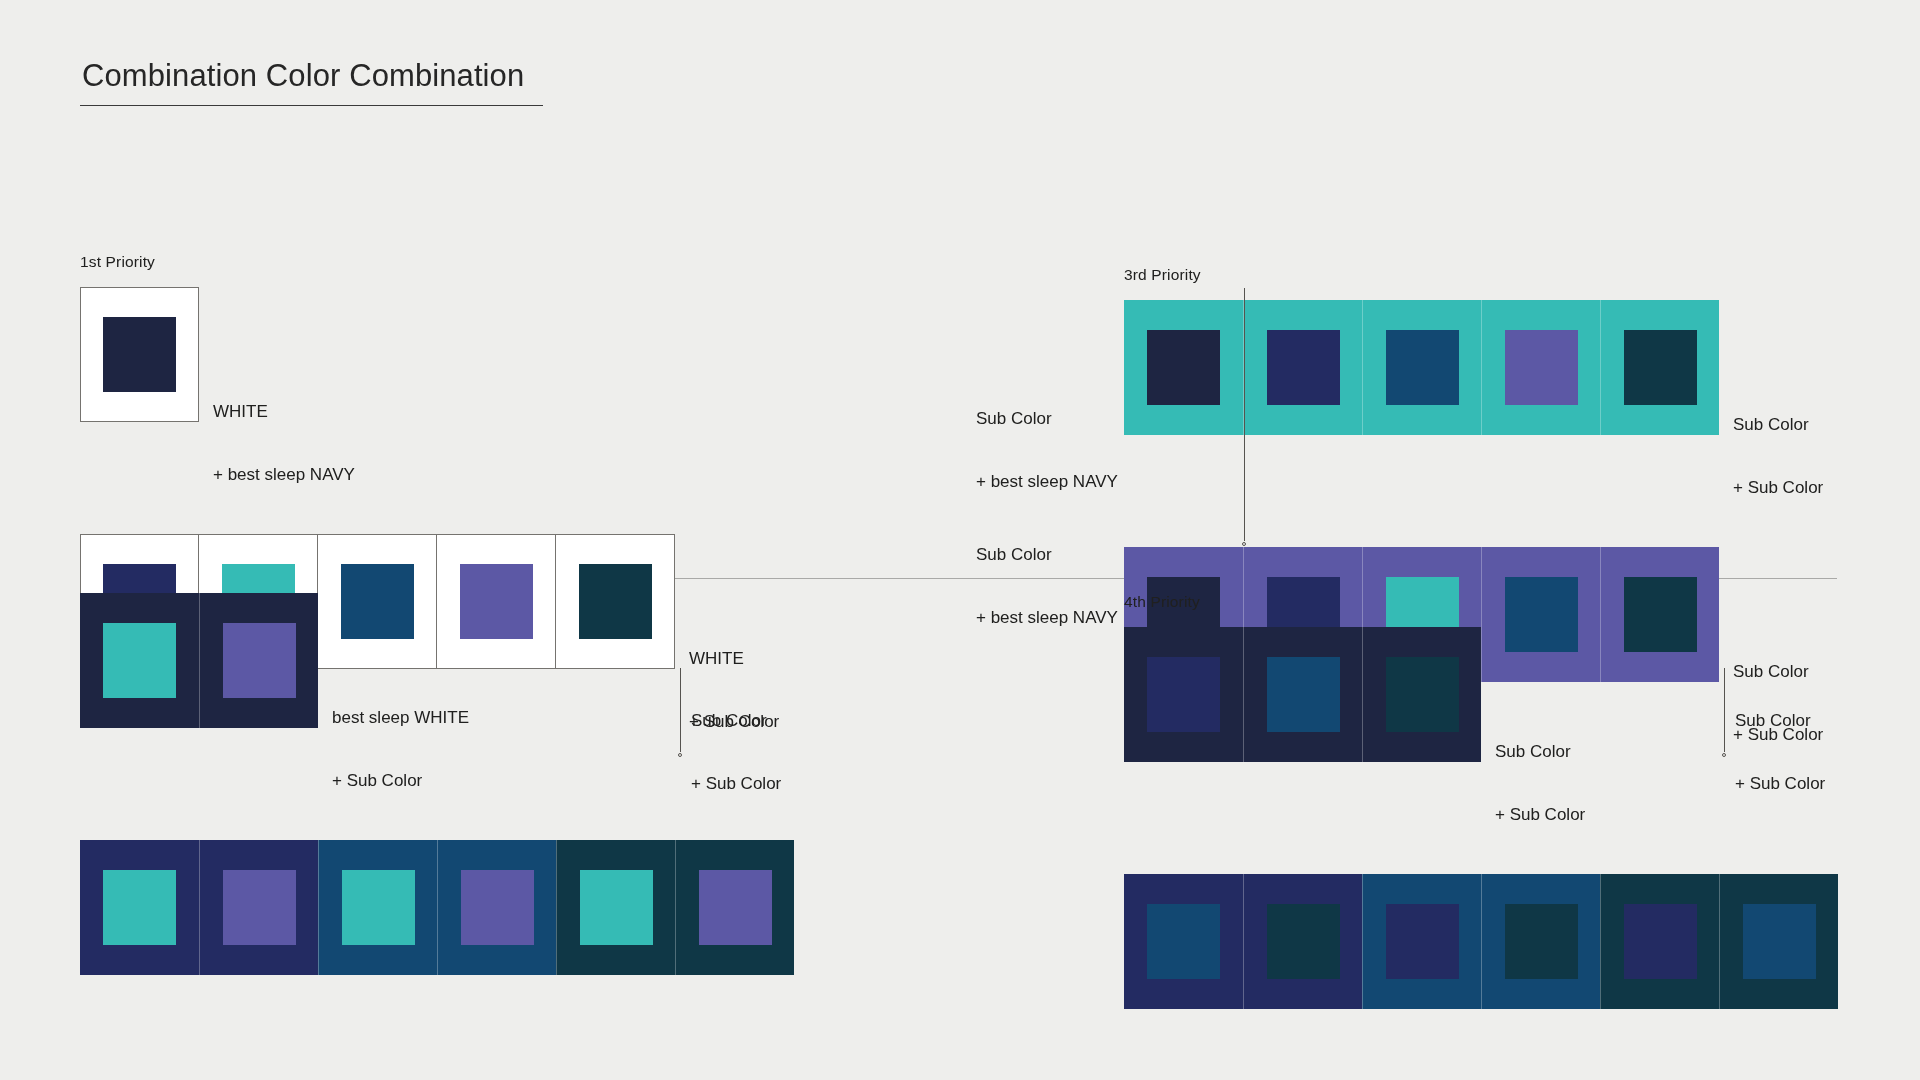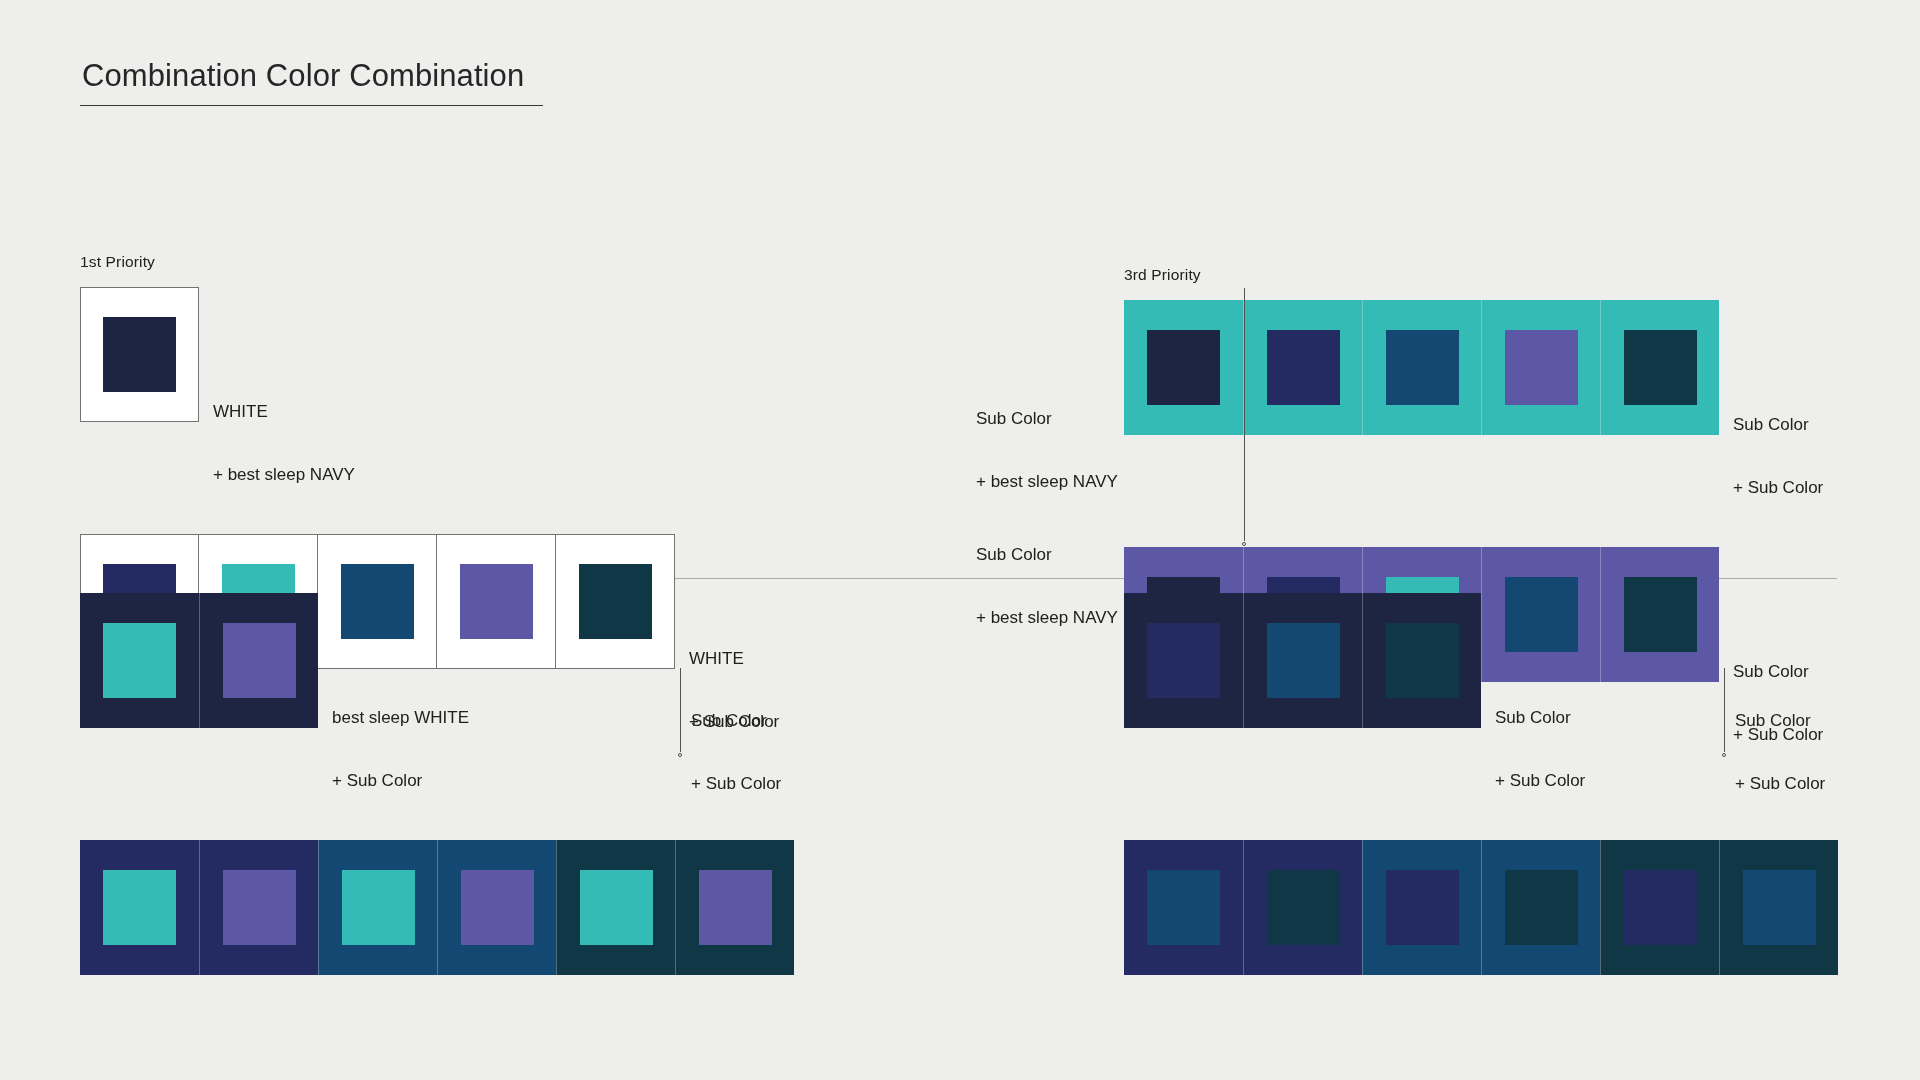--- a/index.html
+++ b/index.html
@@ -254,20 +254,21 @@
   </div>
   <div class="label" style="position:absolute; left:-148px; top:236px; text-align:left;">
     <span class="l1">Sub Color</span>
     <span class="l2">+ best sleep NAVY</span>
   </div>
 
   <div class="leader" style="left:120px; top:22px; height:253px; background:#55534f;"></div>
 </div>
 
 <div class="section" id="sec-fourth" style="left:1124px; top:593px;">
+  <div class="section-title">4th Priority</div>
 
   <div class="row">
     <div class="strip" id="o1-strip">
         <div class="cell" style="width: 119px; height: 135px; background: rgb(30, 37, 66);">
           <span class="inner" style="width: 73px; height: 75px; background: rgb(35, 43, 98);"></span>
         </div>
         <div class="cell" style="width: 119px; height: 135px; background: rgb(30, 37, 66); border-left: 1px solid rgba(255, 255, 255, 0.28);">
           <span class="inner" style="width: 73px; height: 75px; background: rgb(18, 72, 114);"></span>
         </div>
         <div class="cell" style="width: 119px; height: 135px; background: rgb(30, 37, 66); border-left: 1px solid rgba(255, 255, 255, 0.28);">

